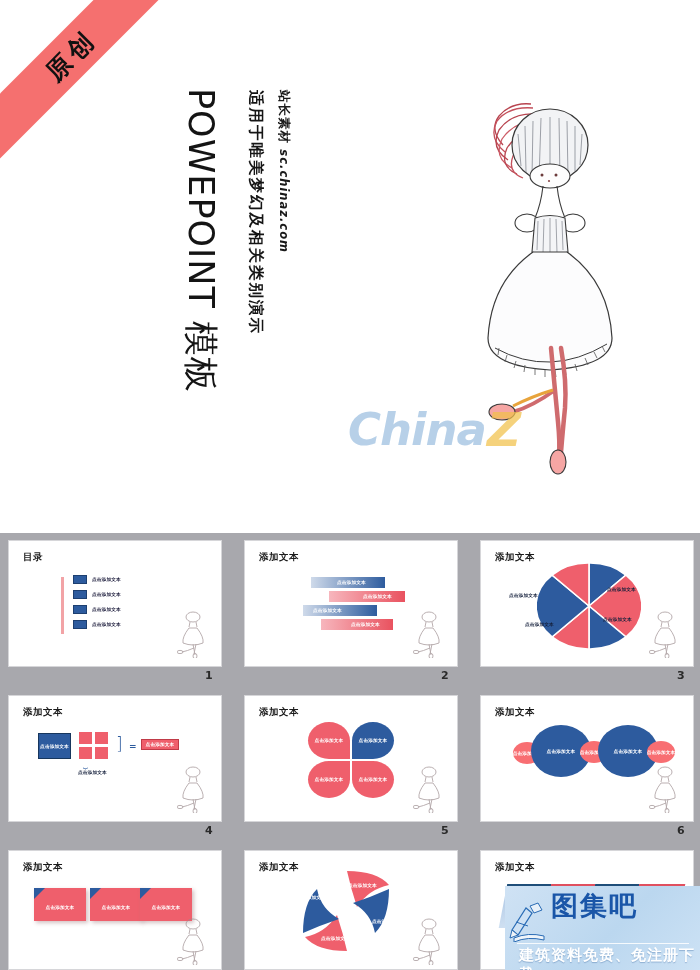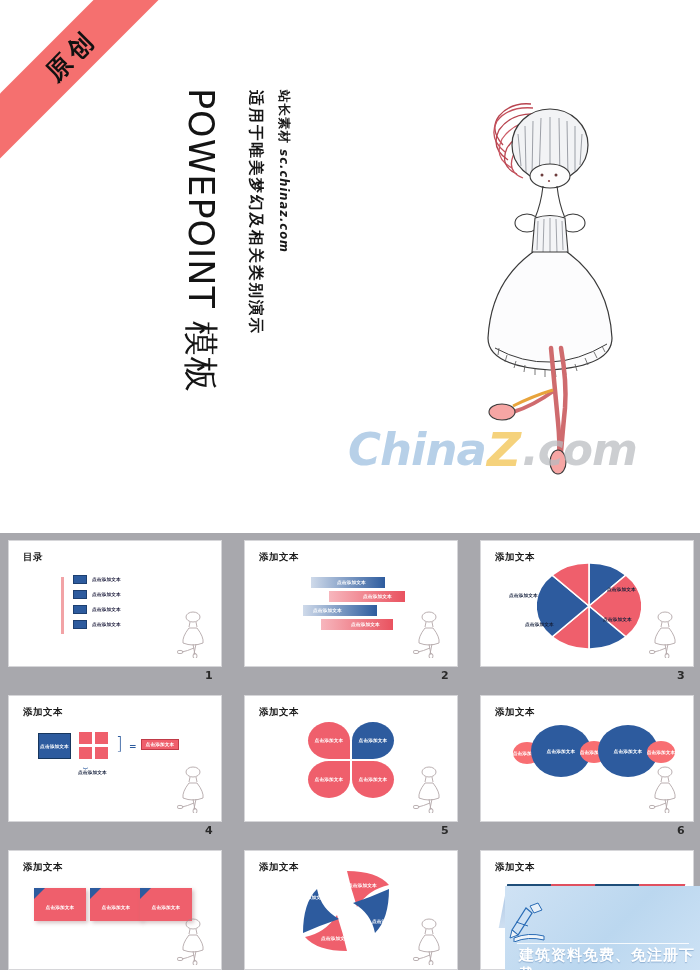--- a/index.html
+++ b/index.html
@@ -32,21 +32,21 @@
   .vline.sub { left: 98px; font-size: 15.5px; letter-spacing: 2px; color: #151515; font-weight: bold; top: 2px; }
   .vline.src { left: 124px; font-size: 12.5px; letter-spacing: 1px; color: #191919; font-weight: bold; top: 2px; }
   .vline.src .url { font-size: 11.5px; font-style: italic; }
 
   
   .ballerina { position: absolute; left: 455px; top: 90px; width: 190px; height: 400px; }
 
   
   .wm-chinaz {
     position: absolute; left: 348px; top: 398px; width: 330px; height: 62px;
-    display: flex; align-items: center; opacity: .72; margin-top: 20px;
+    display: flex; align-items: center; opacity: .72;
   }
   .wm-china { font-size: 45px; font-style: italic; font-weight: bold; color: #9cbfe0; letter-spacing: -1px; }
   .wm-z { font-size: 47px; font-style: italic; font-weight: bold; color: #f2c14b; margin: 0 1px; }
   .wm-com { font-size: 44px; font-style: italic; font-weight: bold; color: #b9bcc0; letter-spacing: -1px; }
 
   
   .grid { position: absolute; left: 0; top: 533px; width: 700px; height: 437px; background: #a8a8ad; }
   .row { position: relative; width: 700px; height: 155px; }
   .row.r3 { height: 127px; }
   .slide {
@@ -224,21 +224,20 @@
         <ellipse cx="103" cy="372" rx="8" ry="12" fill="#f6a6a4" stroke="#3a3a3a"></ellipse>
         <ellipse cx="47" cy="322" rx="13" ry="8" fill="#f6a6a4" stroke="#3a3a3a"></ellipse>
 
         <path d="M58 316 Q78 306 98 300" stroke="#e8a43c" stroke-width="3" fill="none"></path>
       </g>
     </svg>
 
     <div class="wm-chinaz">
       <span class="wm-china">China</span>
       <span class="wm-z">Z</span>
-      <span class="wm-com">.com</span>
     </div>
   </div>
 
   <div class="grid">
 
     <div class="row r1">
 
       <div class="slide c1">
         <div class="s-title">目录</div>
         <div class="toc">
@@ -532,17 +531,18 @@
   </div>
 
   <div class="wm-tuji">
     <svg class="wm-tuji-pencil" viewBox="0 0 42 42">
       <polygon points="4,30 18,8 24,13 10,35" fill="#cfe2f4" stroke="#2a6cb5" stroke-width="1.2"></polygon>
       <polygon points="4,30 10,35 2,38" fill="#f0f4f8" stroke="#2a6cb5" stroke-width="1"></polygon>
       <path d="M8 22 L20 26" stroke="#2a6cb5" stroke-width="1"></path>
       <path d="M6 38 Q20 32 36 36 L36 40 Q20 36 6 42 Z" fill="#eef4fa" stroke="#2a6cb5" stroke-width="1"></path>
       <path d="M22 6 L30 3 L34 10 L26 13 Z" fill="#e7f0f9" stroke="#2a6cb5" stroke-width="1"></path>
     </svg>
+    <div class="wm-tuji-cn">图集吧</div>
     <div class="wm-tuji-rule"></div>
     <div class="wm-tuji-sub">建筑资料免费、免注册下载</div>
   </div>
 
 </div>
 
 </body></html>

